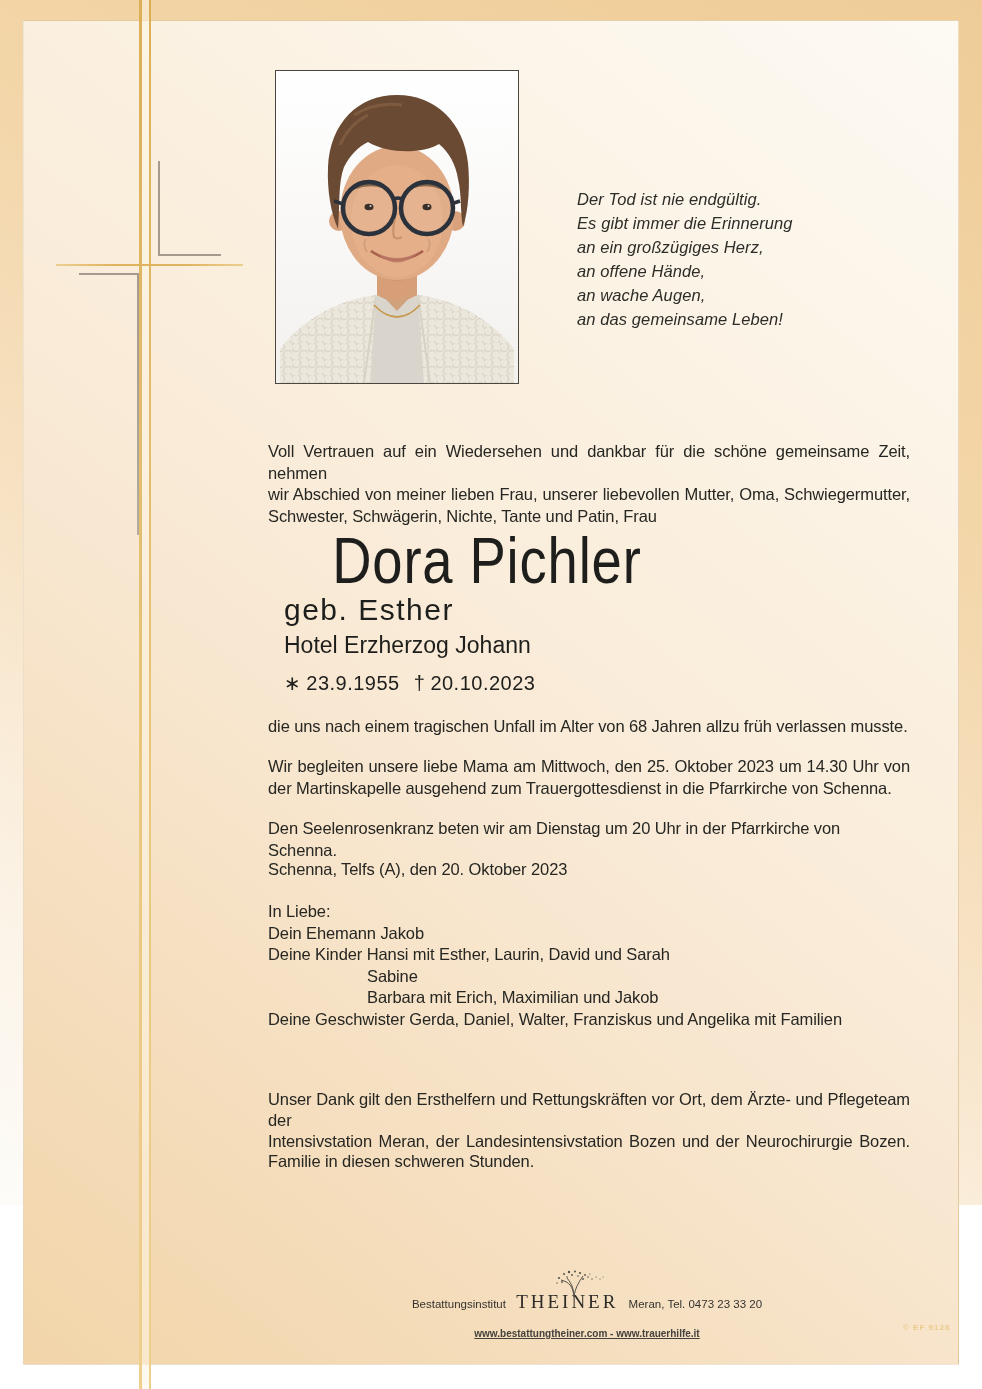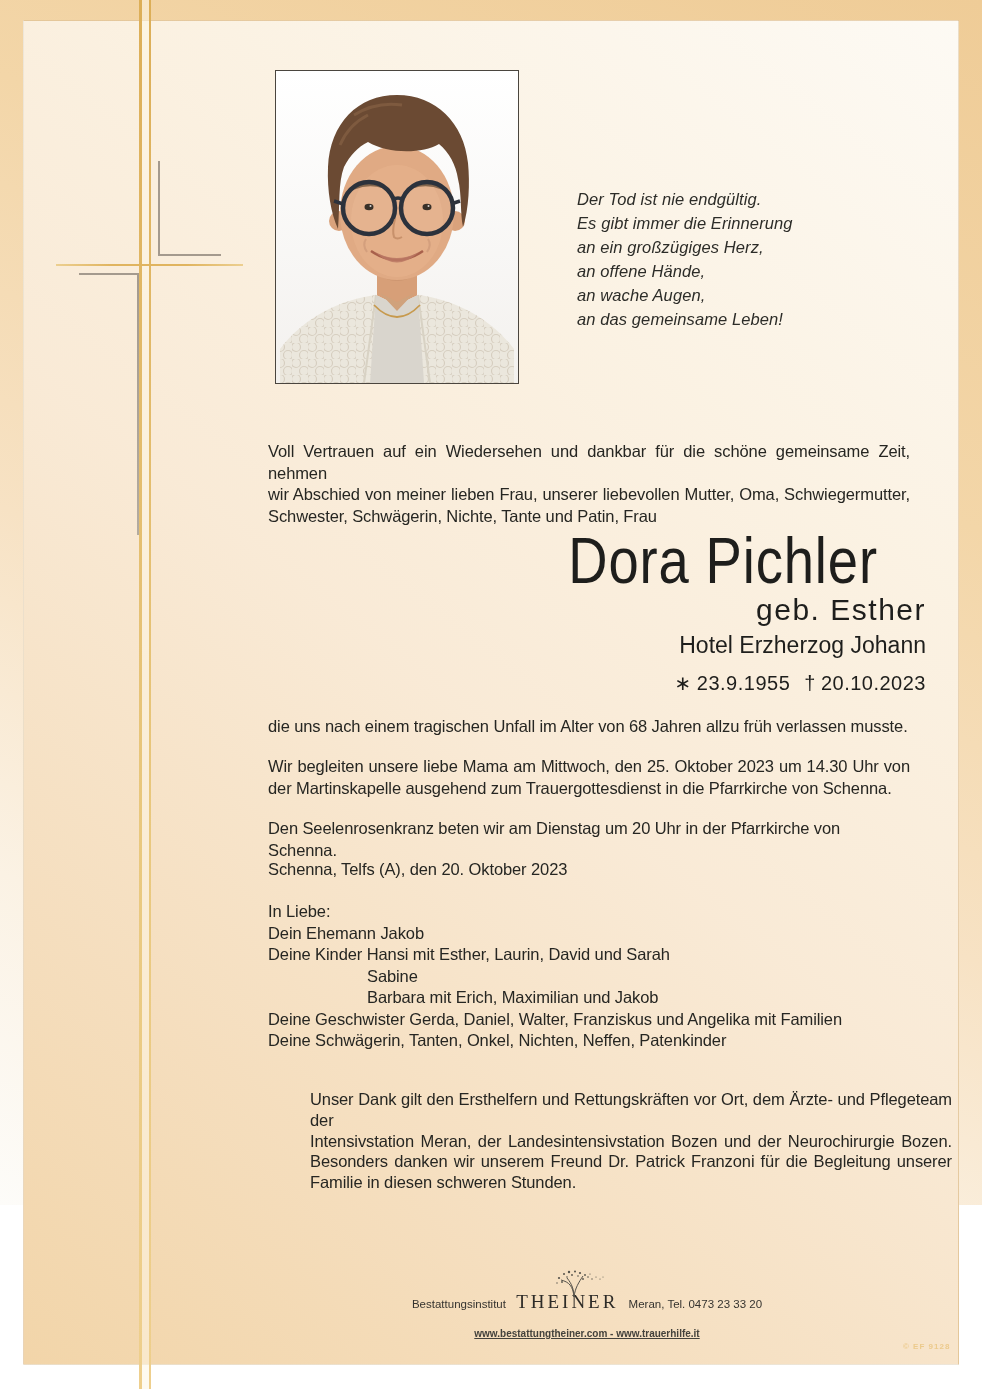--- a/index.html
+++ b/index.html
@@ -29,46 +29,46 @@
   
   .poem{position:absolute;left:577px;top:187px;z-index:3;font-style:italic;
         font-size:16.5px;line-height:24px;color:#2c2c28;letter-spacing:.1px;}
   
   .col{position:absolute;left:268px;width:642px;z-index:3;color:#262622;
        font-size:16.5px;line-height:21.5px;letter-spacing:-.1px;}
   .tline{min-height:1em;}
   .just .tline:not(:last-child){text-align:justify;text-align-last:justify;}
   .intro{top:441px;}
   .namewrap{position:absolute;left:278px;width:642px;top:529px;z-index:3;
-            text-align:right;color:#1e1e1c;transform:translateX(6px);}
+            text-align:left;color:#1e1e1c;transform:translateX(6px);}
   .bigname{font-size:64px;line-height:64px;font-weight:400;letter-spacing:1px;transform:scaleX(.85);}
   .maiden{font-size:30px;line-height:34px;margin-top:0;letter-spacing:1.5px;}
   .affil{font-size:23px;line-height:28px;margin-top:4px;letter-spacing:0;}
   .dates{font-size:20px;line-height:26px;margin-top:11px;letter-spacing:.5px;}
   .dates .gap{display:inline-block;width:14px;}
   .dates .sym{display:inline-block;margin-right:5px;}
   .p-cause{top:716px;}
   .p-funeral{top:756px;}
   .p-rosary{top:818px;}
   .p-placedate{top:859px;}
   .p-family{top:901px;}
   .family-lines .tline:nth-child(3),
   .family-lines .tline:nth-child(4){padding-left:99px;}
-  .p-thanks{top:1089px;line-height:20.8px;margin-left:42px;}
+  .p-thanks{top:1089px;line-height:20.8px;}
   .p-closing{top:1193px;}
   
   .footer{position:absolute;left:278px;width:642px;top:1295px;z-index:3;text-align:center;
           transform:translateX(-12px);color:#35332f;}
   .f-line1{font-size:11.5px;line-height:14px;}
   .f-name{font-family:"Liberation Serif","DejaVu Serif",serif;font-size:19px;
           letter-spacing:3px;margin:4px 7px;color:#2e2c28;}
   .f-sites{font-size:10px;font-weight:bold;line-height:13px;margin-top:16px;color:#44423c;text-decoration:underline;}
   .treelogo{position:absolute;left:547px;top:1270px;width:58px;height:27px;z-index:4;}
   .watermark{position:absolute;left:903px;top:1323px;z-index:3;font-size:8px;
-             color:#ecca8c;letter-spacing:1px;font-weight:bold;margin-top:19px;}
+             color:#ecca8c;letter-spacing:1px;font-weight:bold;}
 </style>
 </head>
 <body>
 
 <div class="page">
 
   <div class="panel"></div>
 
   <div class="dec gold-v-l"></div>
   <div class="dec gold-v-mid"></div>
@@ -170,28 +170,26 @@
   <div class="col p-placedate">Schenna, Telfs (A), den 20. Oktober 2023</div>
 
   <div class="col p-family">
     <div class="tline">In Liebe:</div>
     <div class="family-lines">
         <div class="tline">Dein Ehemann Jakob</div>
         <div class="tline">Deine Kinder Hansi mit Esther, Laurin, David und Sarah</div>
         <div class="tline">Sabine</div>
         <div class="tline">Barbara mit Erich, Maximilian und Jakob</div>
         <div class="tline">Deine Geschwister Gerda, Daniel, Walter, Franziskus und Angelika mit Familien</div>
-        <div class="tline">Deine Schwägerin, Tanten, Onkel, Nichten, Neffen, Patenkinder</div>
       </div>
   </div>
 
   <div class="col p-thanks just">
       <div class="tline">Unser Dank gilt den Ersthelfern und Rettungskräften vor Ort, dem Ärzte- und Pflegeteam der</div>
       <div class="tline">Intensivstation Meran, der Landesintensivstation Bozen und der Neurochirurgie Bozen.</div>
-      <div class="tline">Besonders danken wir unserem Freund Dr. Patrick Franzoni für die Begleitung unserer</div>
       <div class="tline">Familie in diesen schweren Stunden.</div>
     </div>
 
 
   <div class="treelogo">
     <svg width="58" height="27" viewBox="0 0 58 27">
       <path d="M27,27 C27,20 25,14 20,8 M27,27 C28,18 32,12 36,6 M27,27 C26,16 22,12 14,10" stroke="#55524a" stroke-width="1" fill="none"></path>
       <g fill="#55524a">
         <circle cx="12" cy="8" r="1.1"></circle>
           <circle cx="17" cy="4" r="1"></circle>

